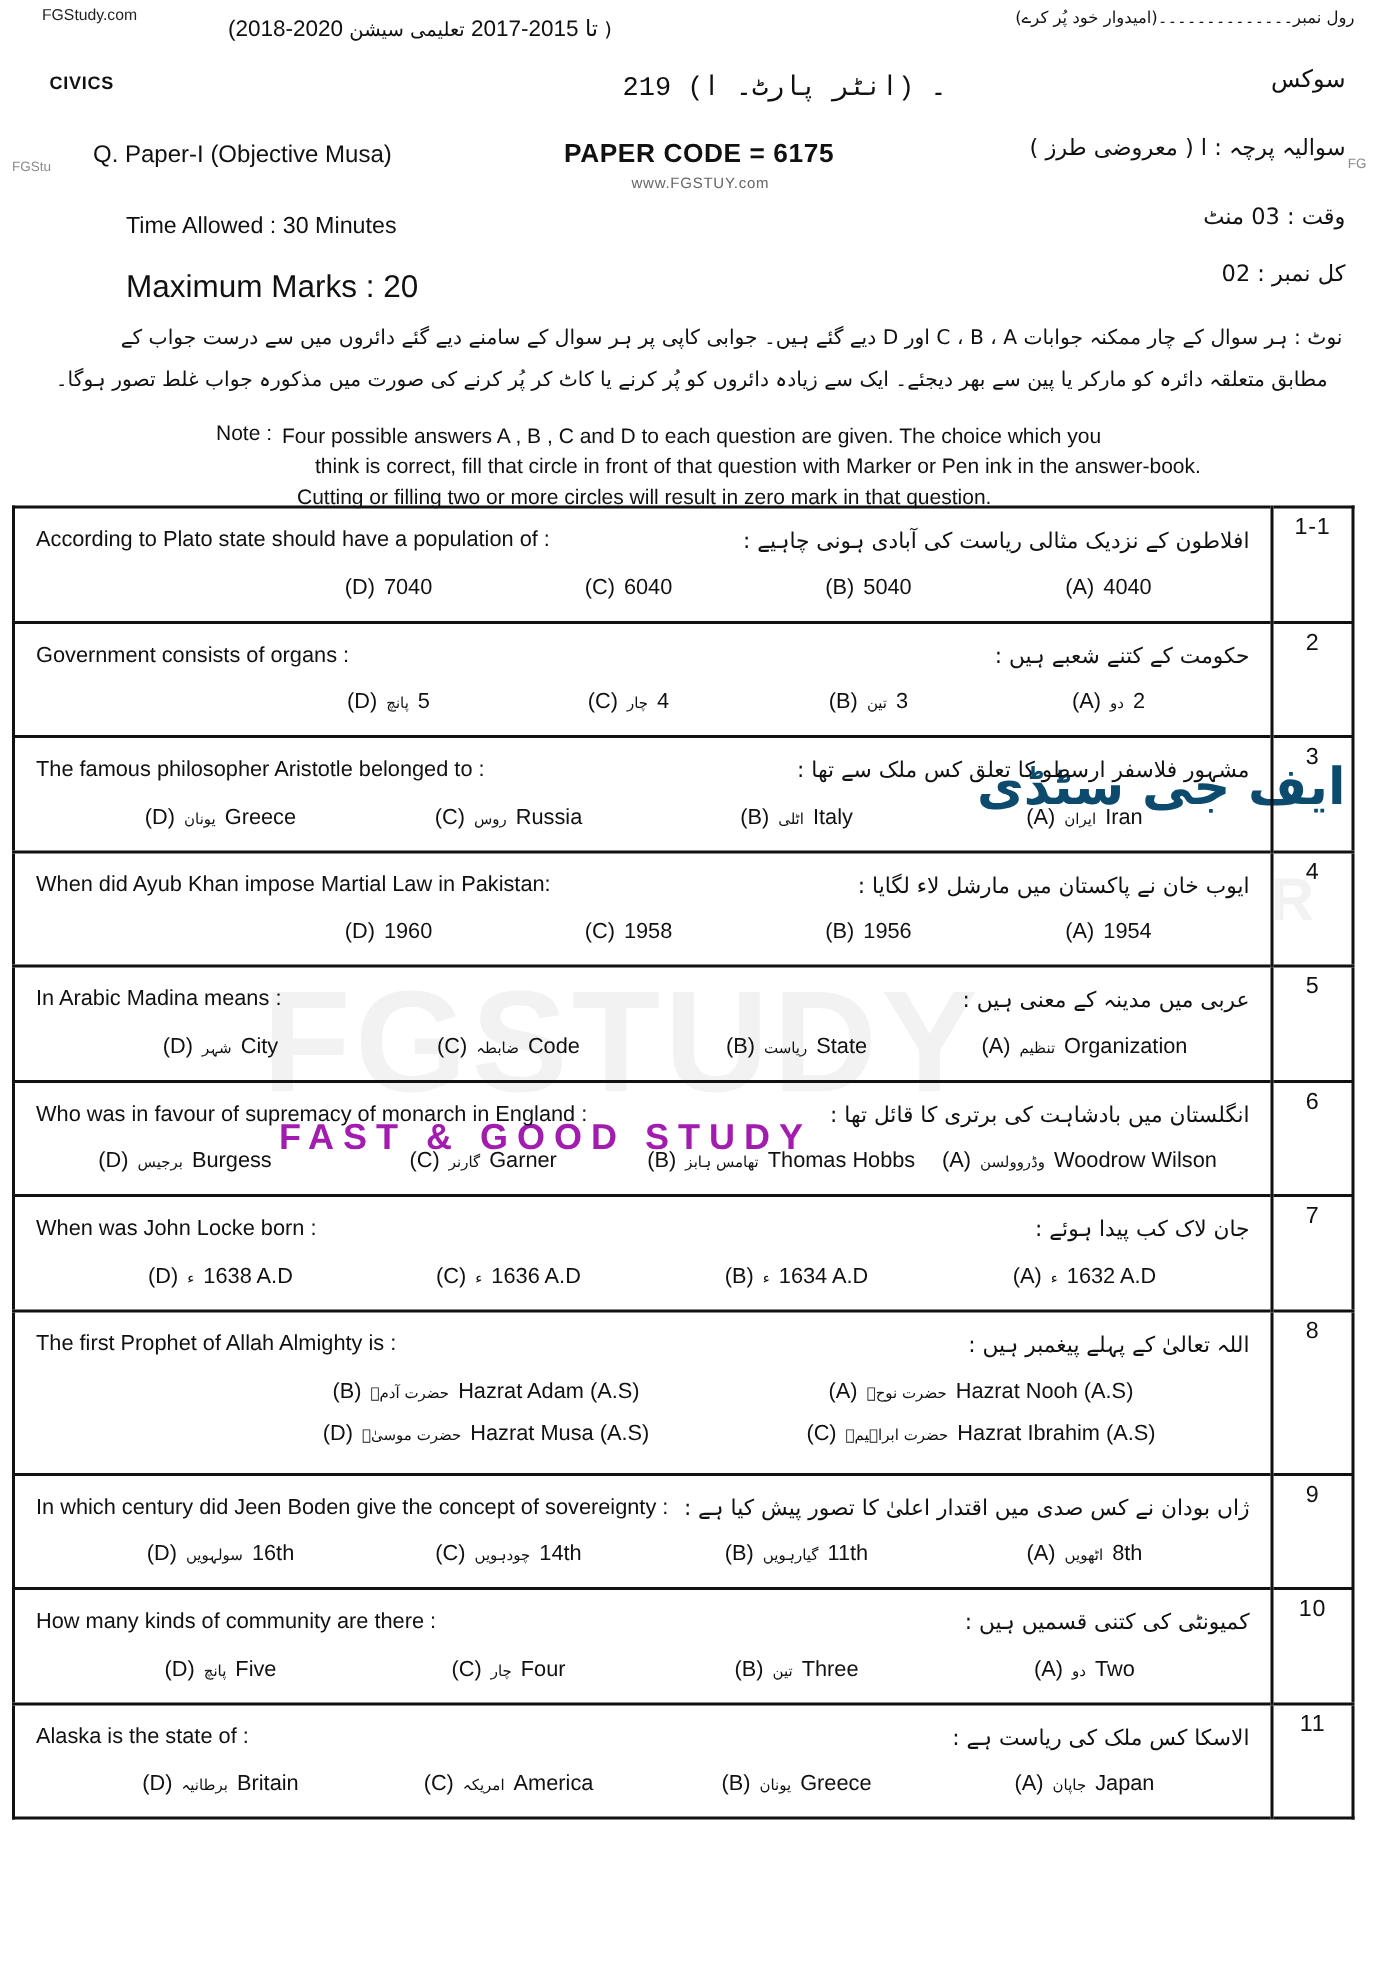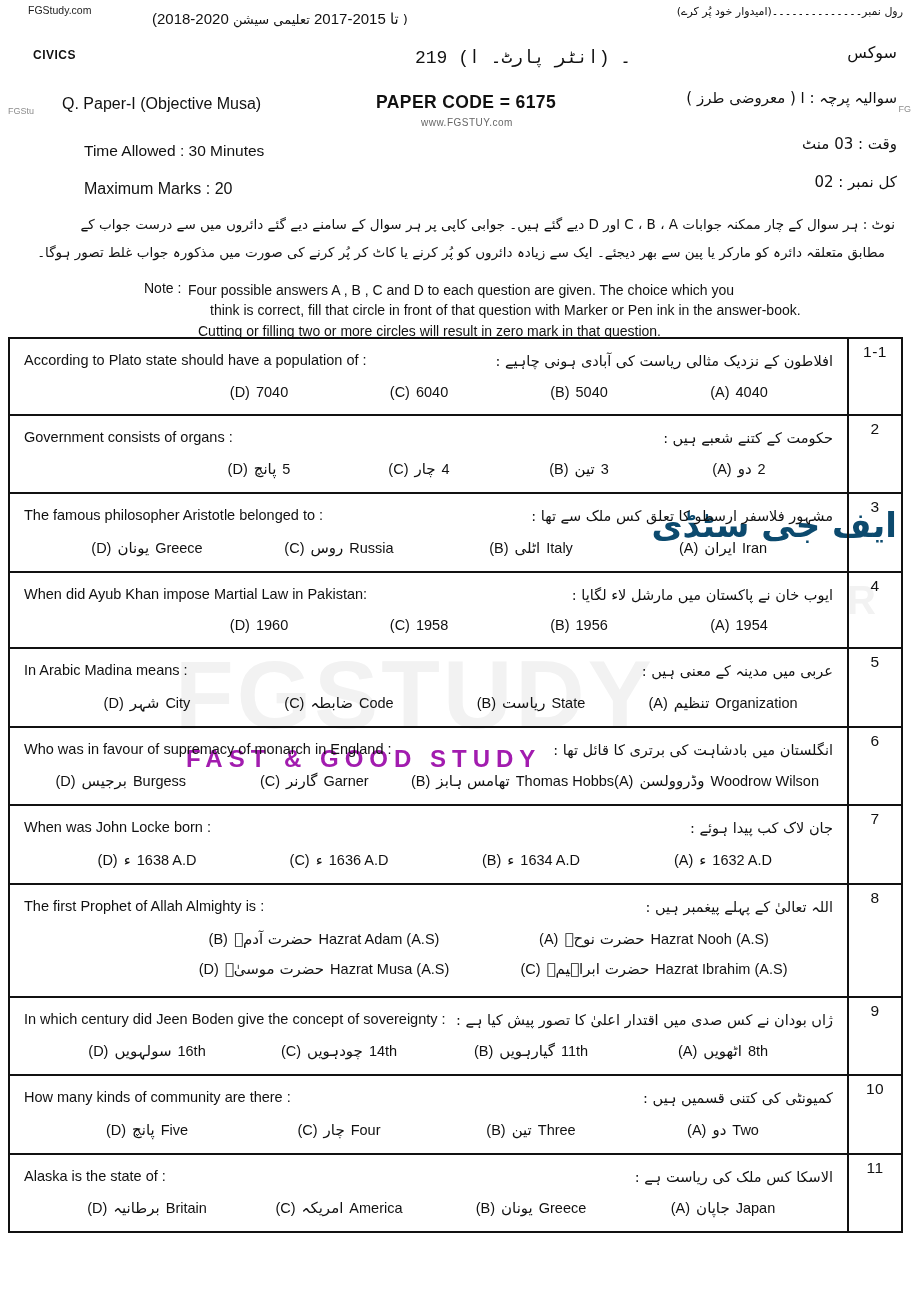--- a/index.html
+++ b/index.html
@@ -166,21 +166,21 @@
   .hdr-marks-ur {
     position: absolute;
     right: 18px;
     top: 172px;
     font-size: 15px;
   }
   .hdr-marks-en {
     position: absolute;
     left: 84px;
     top: 180px;
-    font-size: 16px;
+    font-size: 21px;
   }
 
   
   .note-ur-1 {
     position: absolute;
     right: 20px;
     top: 216px;
     font-size: 13.5px;
   }
   .note-ur-2 {
@@ -265,21 +265,21 @@
     white-space: nowrap;
     display: flex;
     align-items: baseline;
     gap: 6px;
   }
   .opt .lbl { font-family: "Liberation Sans", sans-serif; }
   .opt .val-en { font-family: "Liberation Sans", sans-serif; }
   .opt .val-ur {
     font-family: "DejaVu Sans", sans-serif;
     direction: rtl;
-    font-size: 15px;
+    font-size: 10px;
   }
 
   
   .sp-num .opt  { width: 160px; justify-content: center; }
   .sp-wide .opt { width: 192px; justify-content: center; }
   .sp-xwide .opt{ width: 215px; justify-content: center; }
   .sp-half .opt { width: 330px; justify-content: center; }
 
   .row-tall .q-body { padding-bottom: 14px; }
 </style>

